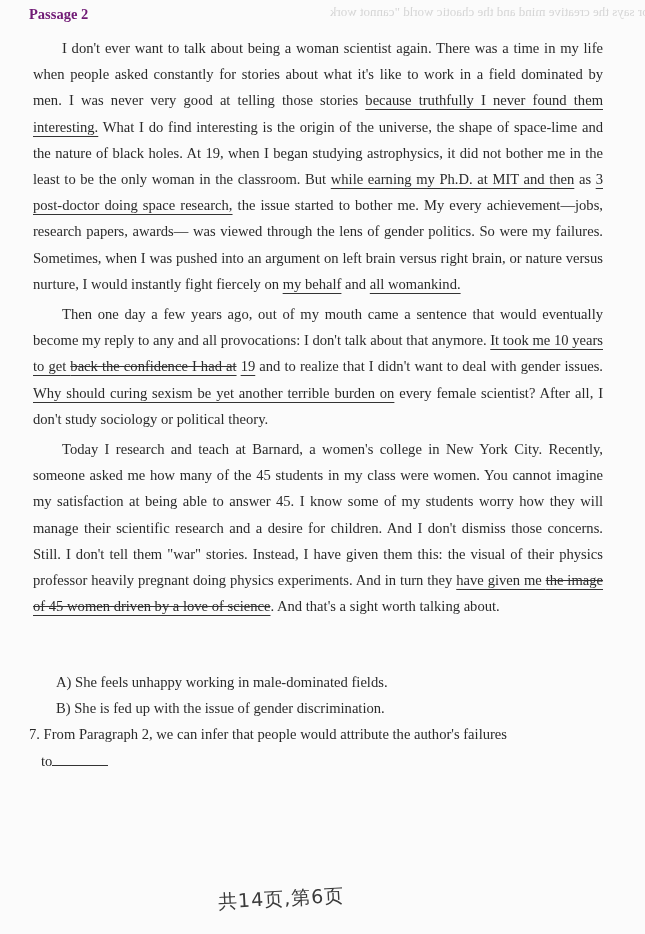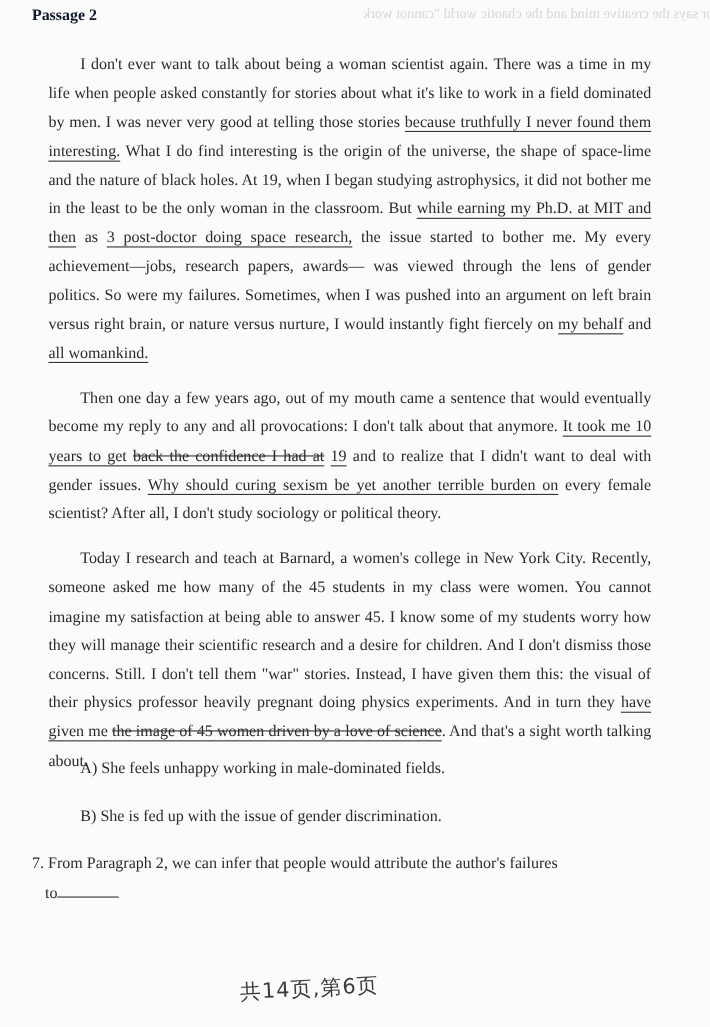--- a/index.html
+++ b/index.html
@@ -11,37 +11,37 @@
     position: relative;
   }
   .page { position: absolute; left: 0; top: 0; width: 645px; height: 934px; }
   .ghost {
     position: absolute; left: 330px; top: 4px;
     font-size: 13px; color: #d6d6d6; transform: scaleX(-1);
     white-space: nowrap;
   }
   .title {
     position: absolute; left: 29px; top: 6px;
-    font-weight: bold; font-size: 14.5px; color: #0f172a;
+    font-weight: bold; font-size: 14.5px; color: #701a75;
   }
   .passage {
     position: absolute; left: 29px; top: 31px; width: 578px;
     font-size: 14.6px; line-height: 26.2px;
   }
-  .passage p { margin: 15px; text-align: justify; text-indent: 29px; }
+  .passage p { margin: 4px; text-align: justify; text-indent: 29px; }
   .ul { text-decoration: underline; text-decoration-color: #333; text-underline-offset: 4px; text-decoration-thickness: 1.2px; }
   .strike { text-decoration: line-through underline; text-decoration-color: #333; text-underline-offset: 4px; }
   .questions {
     position: absolute; left: 29px; top: 669px; width: 578px;
     font-size: 14.6px; line-height: 26.2px;
   }
   .q { margin: 0; }
   .q-stem { text-align: justify; }
   .options { padding-left: 27px; }
-  .opt { margin: 17px; }
+  .opt { margin: 0; }
   .circled {
     display: inline-block; border: 1.3px solid #333; border-radius: 2px 7px 5px 8px;
     line-height: 14px; padding: 0 1px; margin-left: -2px;
   }
   .blank-line { display: inline-block; width: 56px; border-bottom: 1px solid #333; height: 12px; }
   .q7-cont { padding-left: 12px; }
   .footer-hand {
     position: absolute; left: 218px; top: 886px;
     font-family: "DejaVu Sans", sans-serif; font-size: 19px; color: #3a3a3a;
     transform: rotate(-3deg); letter-spacing: 1px;

